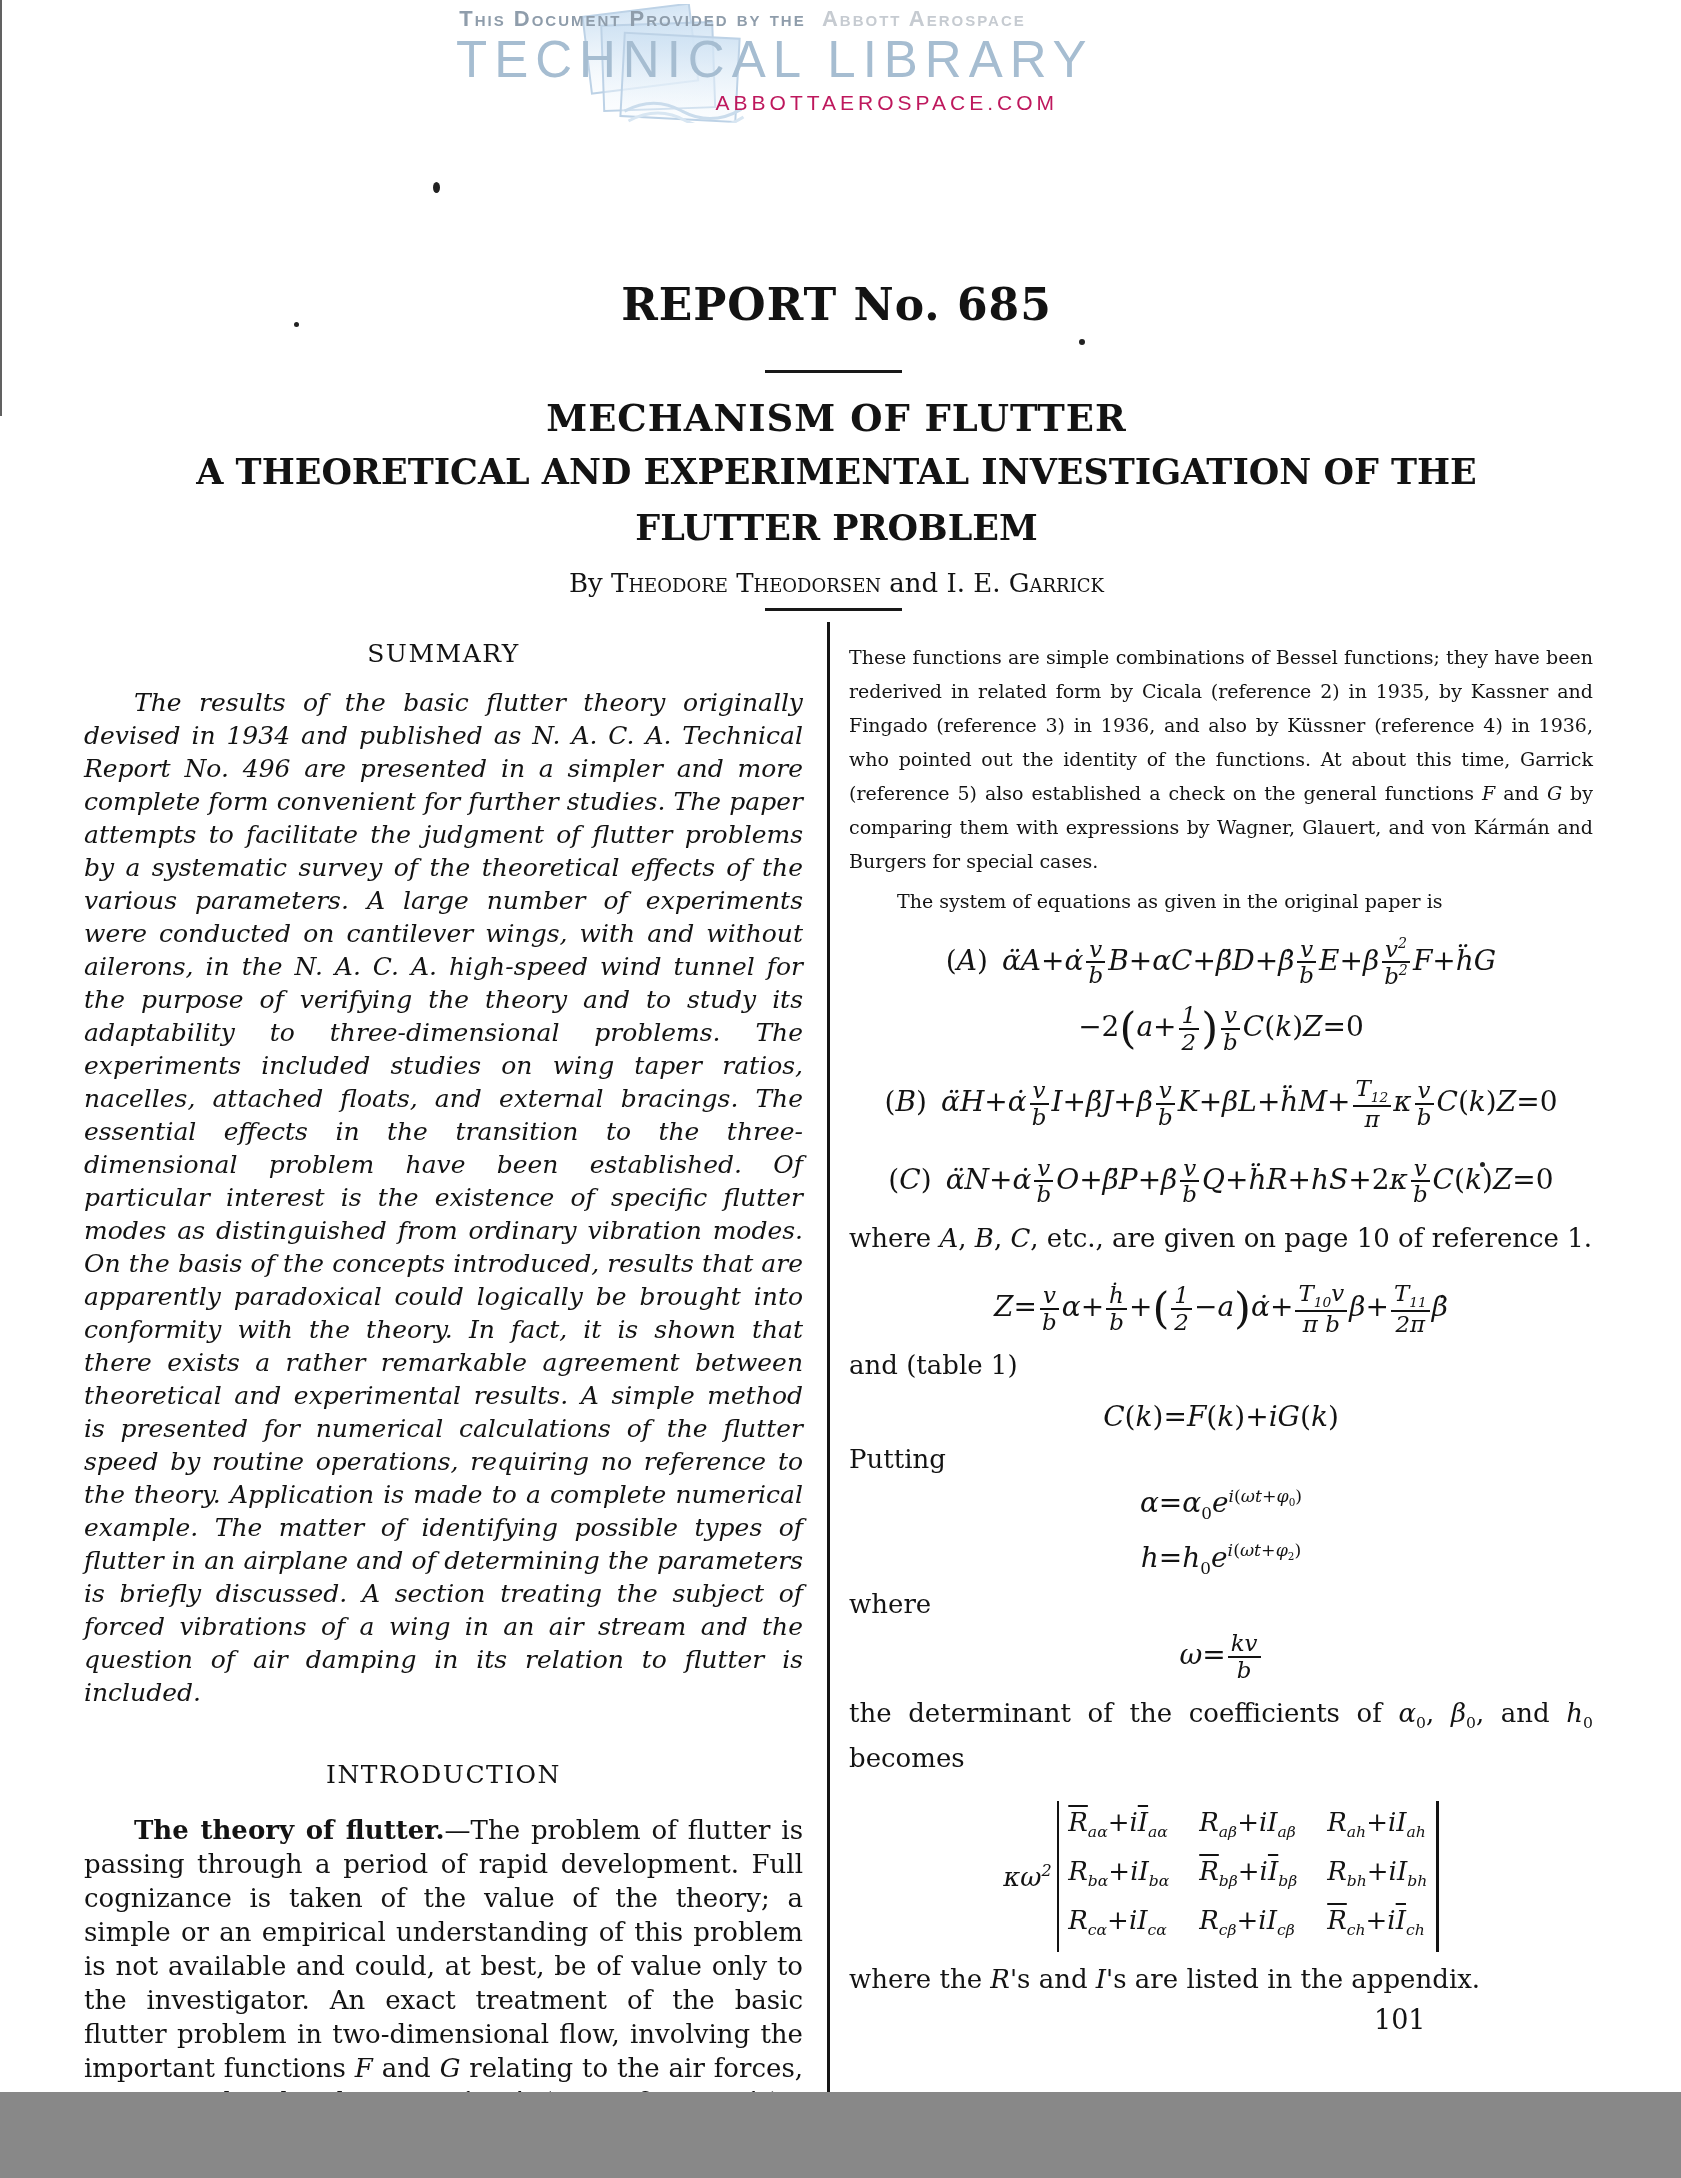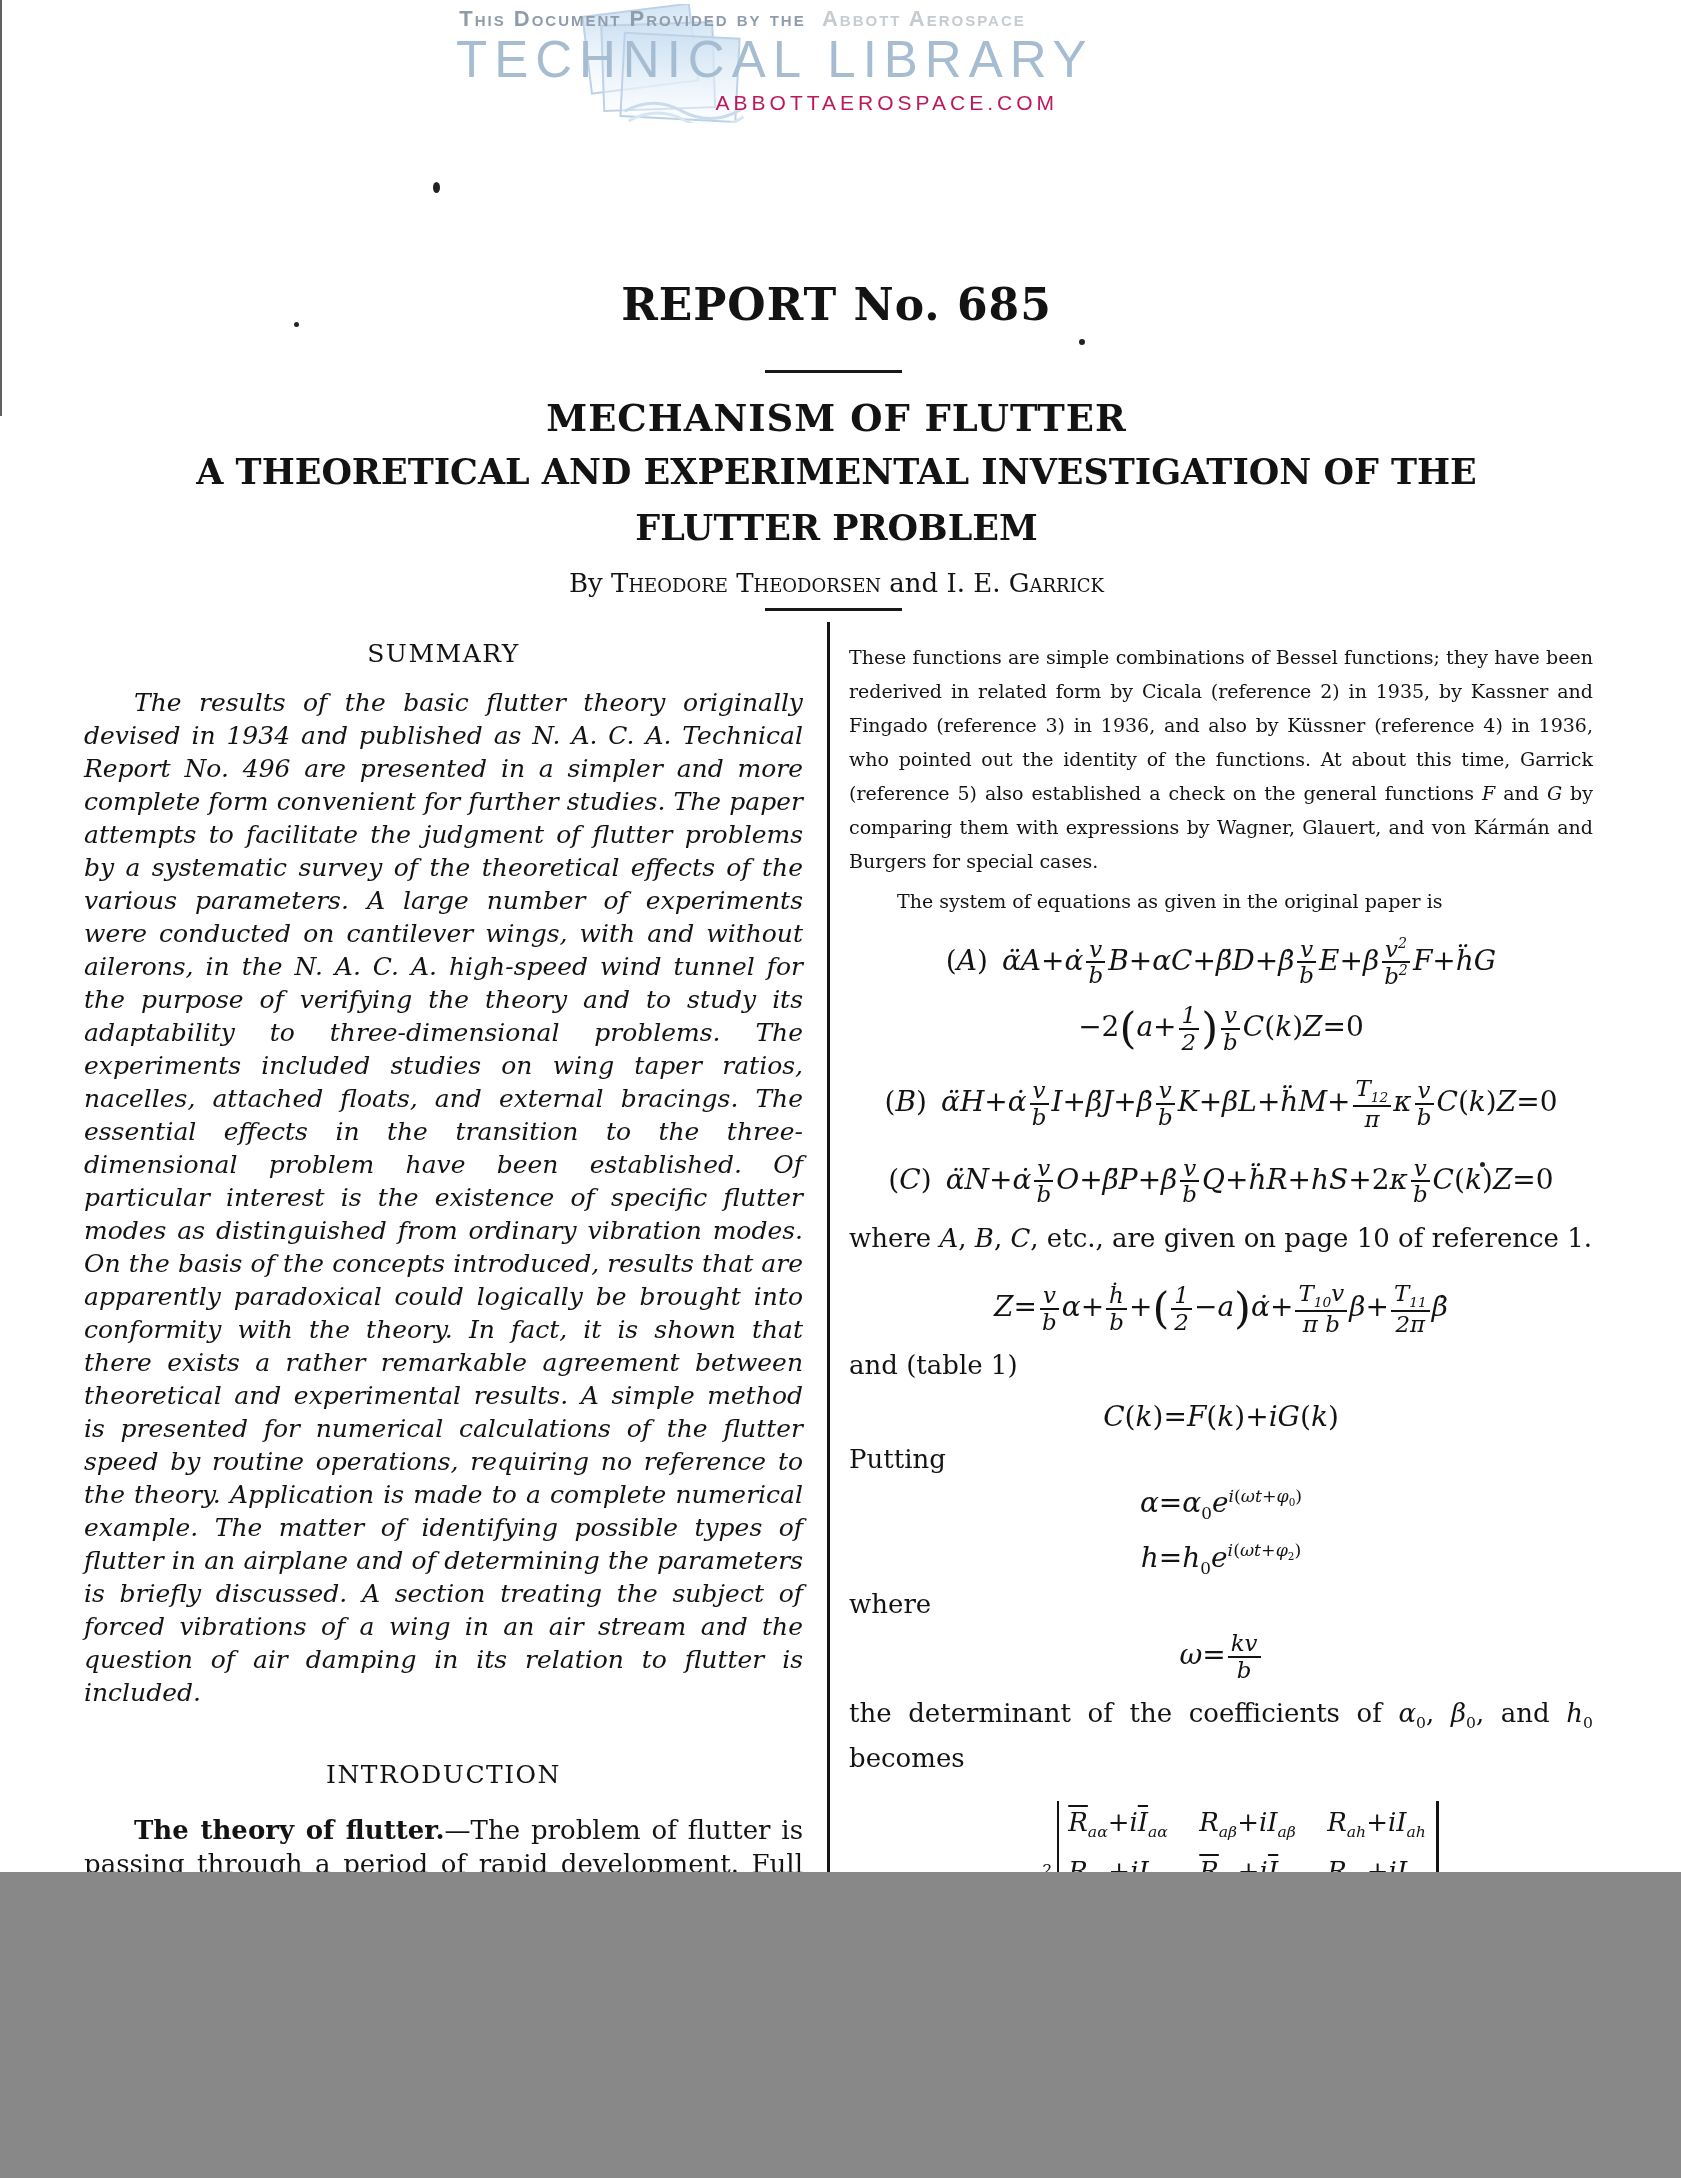--- a/index.html
+++ b/index.html
@@ -1,17 +1,17 @@
 <!DOCTYPE html>
 <html><head>
 <meta charset="utf-8">
 <style>
   html,body{margin:0;padding:0;background:#888;}
   .page{
-    position:relative;width:1681px;height:1872px;margin:0 auto;
+    position:relative;width:1681px;height:2092px;margin:0 auto;
     background:#ffffff;color:#131313;
     font-family:"DejaVu Serif", serif;
     overflow:hidden;
   }
   
   .wm-logo{position:absolute;left:569px;top:4px;width:228px;height:119px;z-index:0;}
   .wm-text{position:absolute;left:416px;top:6px;width:653px;z-index:1;
     font-family:"Liberation Sans", sans-serif;}
   .wm-line1{position:absolute;top:0;left:0;width:653px;text-align:center;
     font-variant:small-caps;font-weight:bold;font-size:22px;letter-spacing:2px;color:#8f9dab;white-space:nowrap;}

